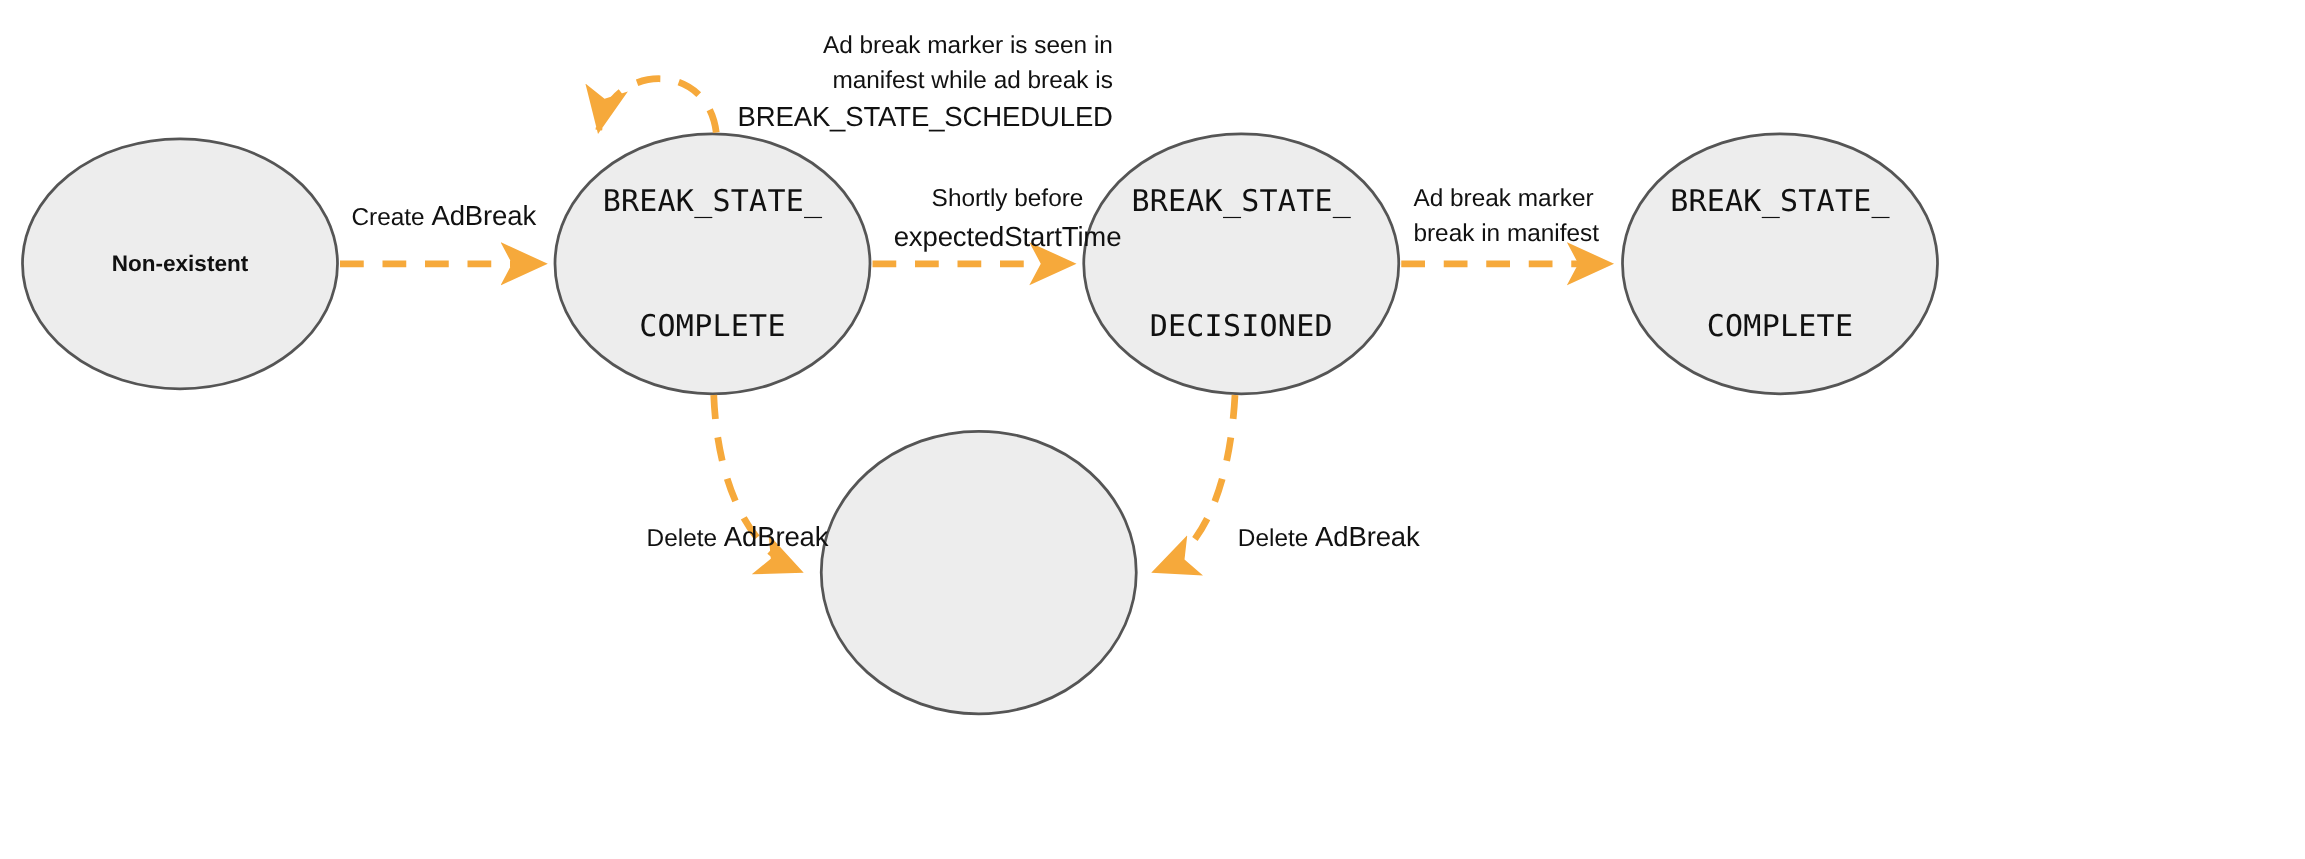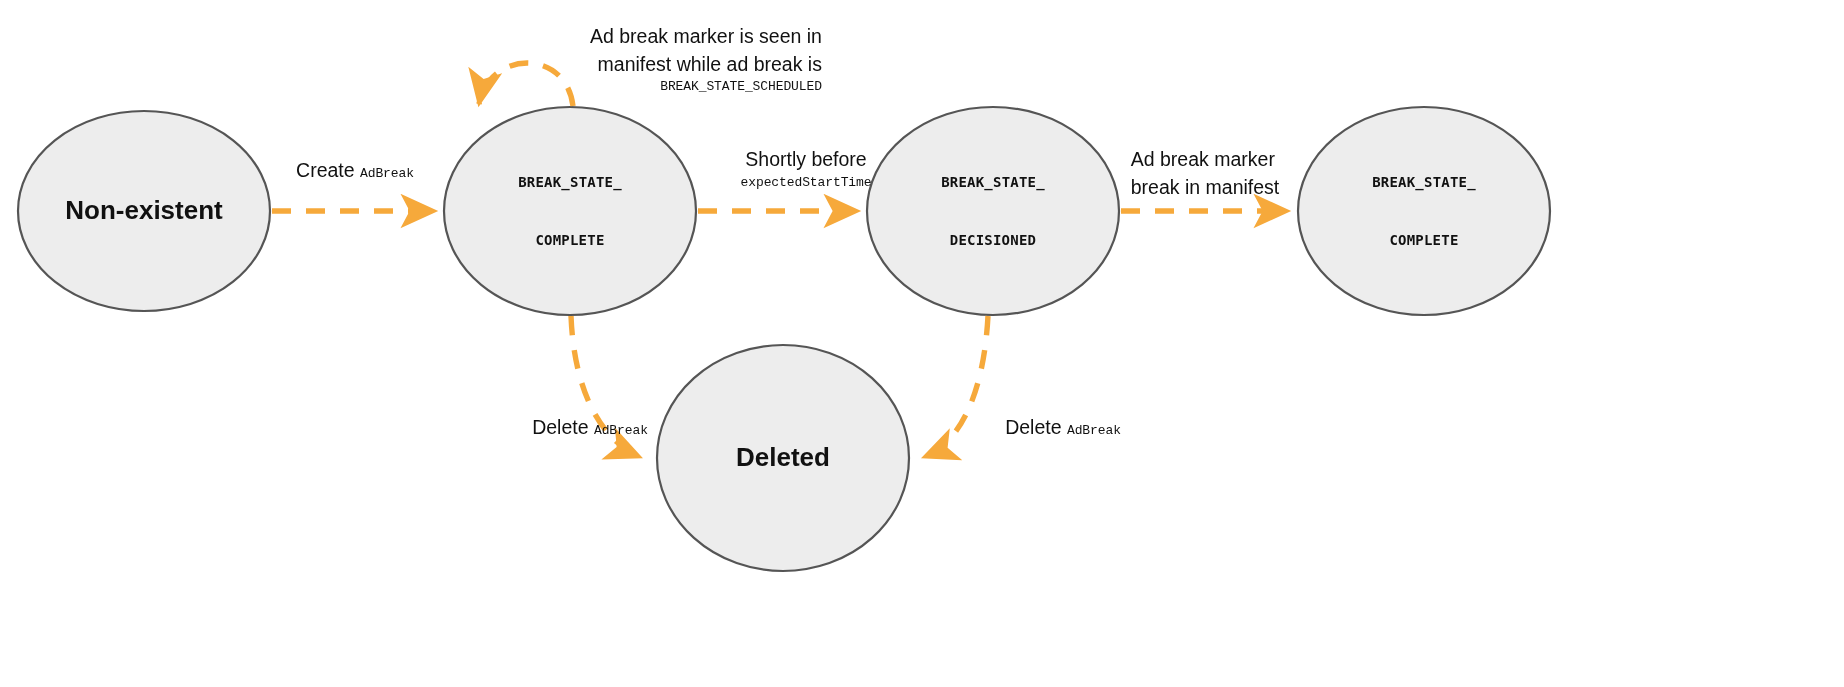--- a/index.html
+++ b/index.html
@@ -4,46 +4,46 @@
 <style>
   html,body{margin:0;padding:0;background:#ffffff;}
   body{width:1844px;height:687px;overflow:hidden;
        font-family:"Liberation Sans", sans-serif;}
   #stage{position:relative;width:1844px;height:687px;}
   svg.layer{position:absolute;left:0;top:0;width:1844px;height:687px;}
   .node-label{
     position:absolute;
     text-align:center;
     font-family:"DejaVu Sans Mono", monospace;
-    font-weight:bold;
-    font-size:14px;
+    font-weight:normal;
+    font-size:24px;
     color:#111111;
     line-height:1.38;
     letter-spacing:0.2px;
     white-space:pre;
     transform:translate(-50%,-50%);
     pointer-events:none;
   }
   .node-label.plain{
     font-family:"Liberation Sans", sans-serif;
     font-weight:bold;
-    font-size:26px;
+    font-size:18px;
     letter-spacing:0;
   }
   .edge-label{
     position:absolute;
     font-family:"Liberation Sans", sans-serif;
     font-size:19.5px;
     color:#111111;
     line-height:1.42;
     white-space:nowrap;
   }
   .edge-label .mono{
-    font-family:Liberation Mono, monospace;
-    font-size:13px;
+    font-family:Liberation Sans, sans-serif;
+    font-size:22px;
     letter-spacing:-0.1px;
   }
   .edge-label.center{transform:translateX(-50%);text-align:center;}
   .edge-label.left{text-align:right;}
   .lbl-line{display:block;}
 </style>
 </head>
 <body>
 
 <div id="stage">
@@ -108,23 +108,20 @@
   <div class="node-label" style="left:993px;top:211px;">
     <span class="lbl-line">BREAK_STATE_</span>
     <span class="lbl-line">DECISIONED</span>
   </div>
 
   <div class="node-label" style="left:1424px;top:211px;">
     <span class="lbl-line">BREAK_STATE_</span>
     <span class="lbl-line">COMPLETE</span>
   </div>
 
-  <div class="node-label plain" style="left:783px;top:458px;">
-    <span class="lbl-line">Deleted</span>
-  </div>
 
   <div class="edge-label center" style="left:355px;top:157px;">
     <span class="lbl-line"><span>Create </span><span class="mono">AdBreak</span></span>
   </div>
 
   <div class="edge-label left" style="left:590px;top:23px;">
     <span class="lbl-line">Ad break marker is seen in</span>
     <span class="lbl-line">manifest while ad break is</span>
     <span class="lbl-line mono">BREAK_STATE_SCHEDULED</span>
   </div>

